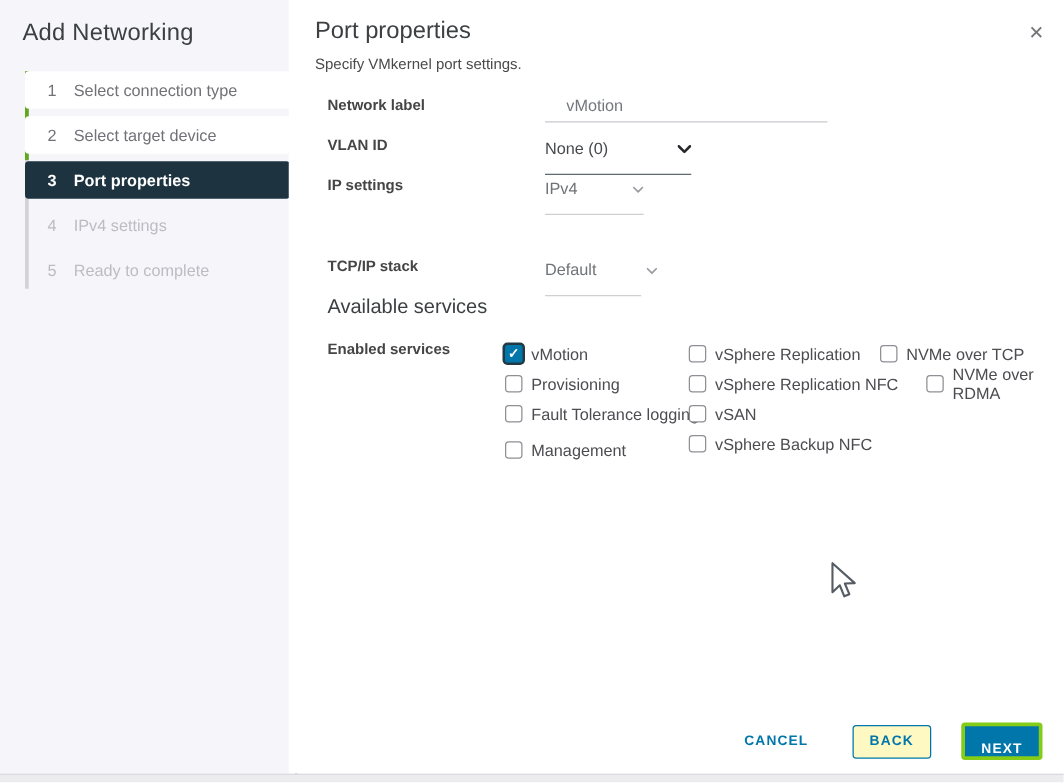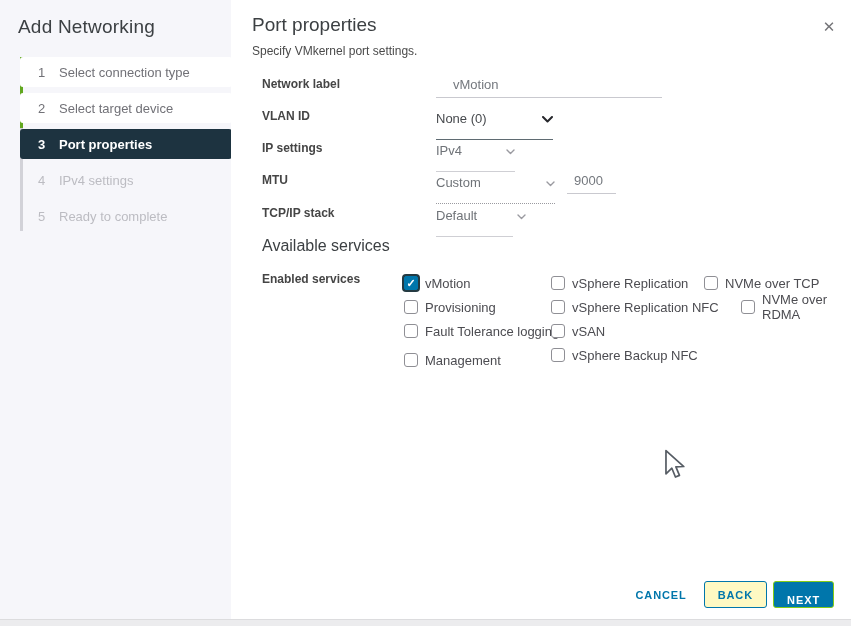--- a/index.html
+++ b/index.html
@@ -85,29 +85,29 @@
   }
   .box.checked {
     background:#0076ab; border-color:#0076ab;
     box-shadow:0 0 0 2px #243a42; border-radius:2px;
   }
   .box .tick { color:#fff; font-size:11px; font-weight:bold; line-height:1; }
 
   
   .footer {
     position:absolute; right:17px; bottom:11px;
-    display:flex; align-items:center; gap:6px;
+    display:flex; align-items:center; gap:24px;
   }
   .btn {
     font-family:inherit; font-size:11px; font-weight:bold; letter-spacing:.9px;
     border-radius:3px; cursor:pointer; height:27px;
   }
   .btn-link { background:none; border:none; color:#0076ab; margin-right:7px; padding:0 4px; }
   .btn-outline { background:#fef9c3; border:1px solid #0076ab; color:#0076ab; padding:0 13px; }
-  .btn-solid { background:#0076ab; border:1px solid #84cc16; color:#fff; padding:12px 13px; }
+  .btn-solid { background:#0076ab; border:3px solid #84cc16; color:#fff; padding:12px 13px; }
 
   
   .bottom-strip {
     position:absolute; left:0; top:619px; width:851px; height:7px;
     background:#ececee; border-top:1px solid #dcdcde;
   }
   .cursor { position:absolute; left:432px; top:449px; pointer-events:none; }
 </style>
 </head>
 <body>
@@ -170,32 +170,20 @@
       <div class="ctrl select soft dim" style="left:174px; width:79px;">
         <span class="sel-val">IPv4</span>
         <span class="chev">
           <svg width="9" height="6" viewBox="0 0 9 6">
               <polyline points="1,1 4.5,4.5 8,1" fill="none" stroke="#9a9aa0" stroke-width="1.4" stroke-linecap="round" stroke-linejoin="round"></polyline>
             </svg>
         </span>
       </div>
     </div>
 
-    <div class="row" style="top:173px;">
-      <span class="lbl">MTU</span>
-      <div class="ctrl select dotted dim" style="left:174px; width:119px;">
-        <span class="sel-val">Custom</span>
-        <span class="chev">
-          <svg width="9" height="6" viewBox="0 0 9 6">
-              <polyline points="1,1 4.5,4.5 8,1" fill="none" stroke="#9a9aa0" stroke-width="1.4" stroke-linecap="round" stroke-linejoin="round"></polyline>
-            </svg>
-        </span>
-      </div>
-      <input class="text-input ctrl" style="left: 305px; top: 0px; width: 49px; padding-left: 7px;" value="9000">
-    </div>
 
     <div class="row" style="top:206px;">
       <span class="lbl">TCP/IP stack</span>
       <div class="ctrl select soft dim" style="left:174px; width:77px;">
         <span class="sel-val">Default</span>
         <span class="chev">
           <svg width="9" height="6" viewBox="0 0 9 6">
               <polyline points="1,1 4.5,4.5 8,1" fill="none" stroke="#9a9aa0" stroke-width="1.4" stroke-linecap="round" stroke-linejoin="round"></polyline>
             </svg>
         </span>

